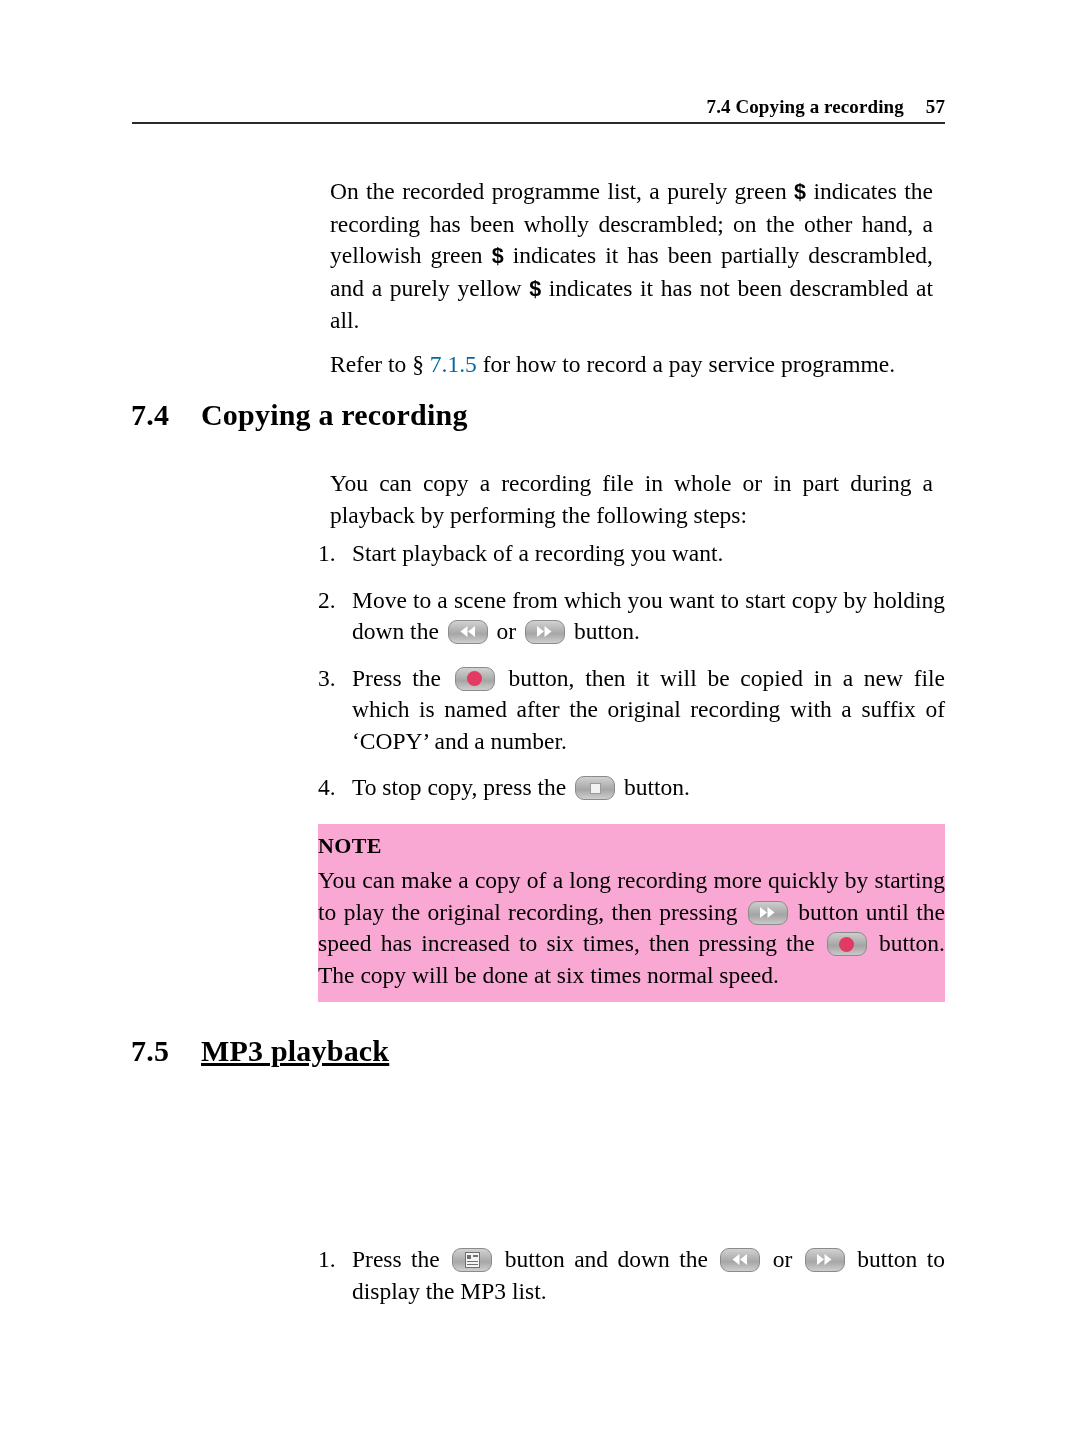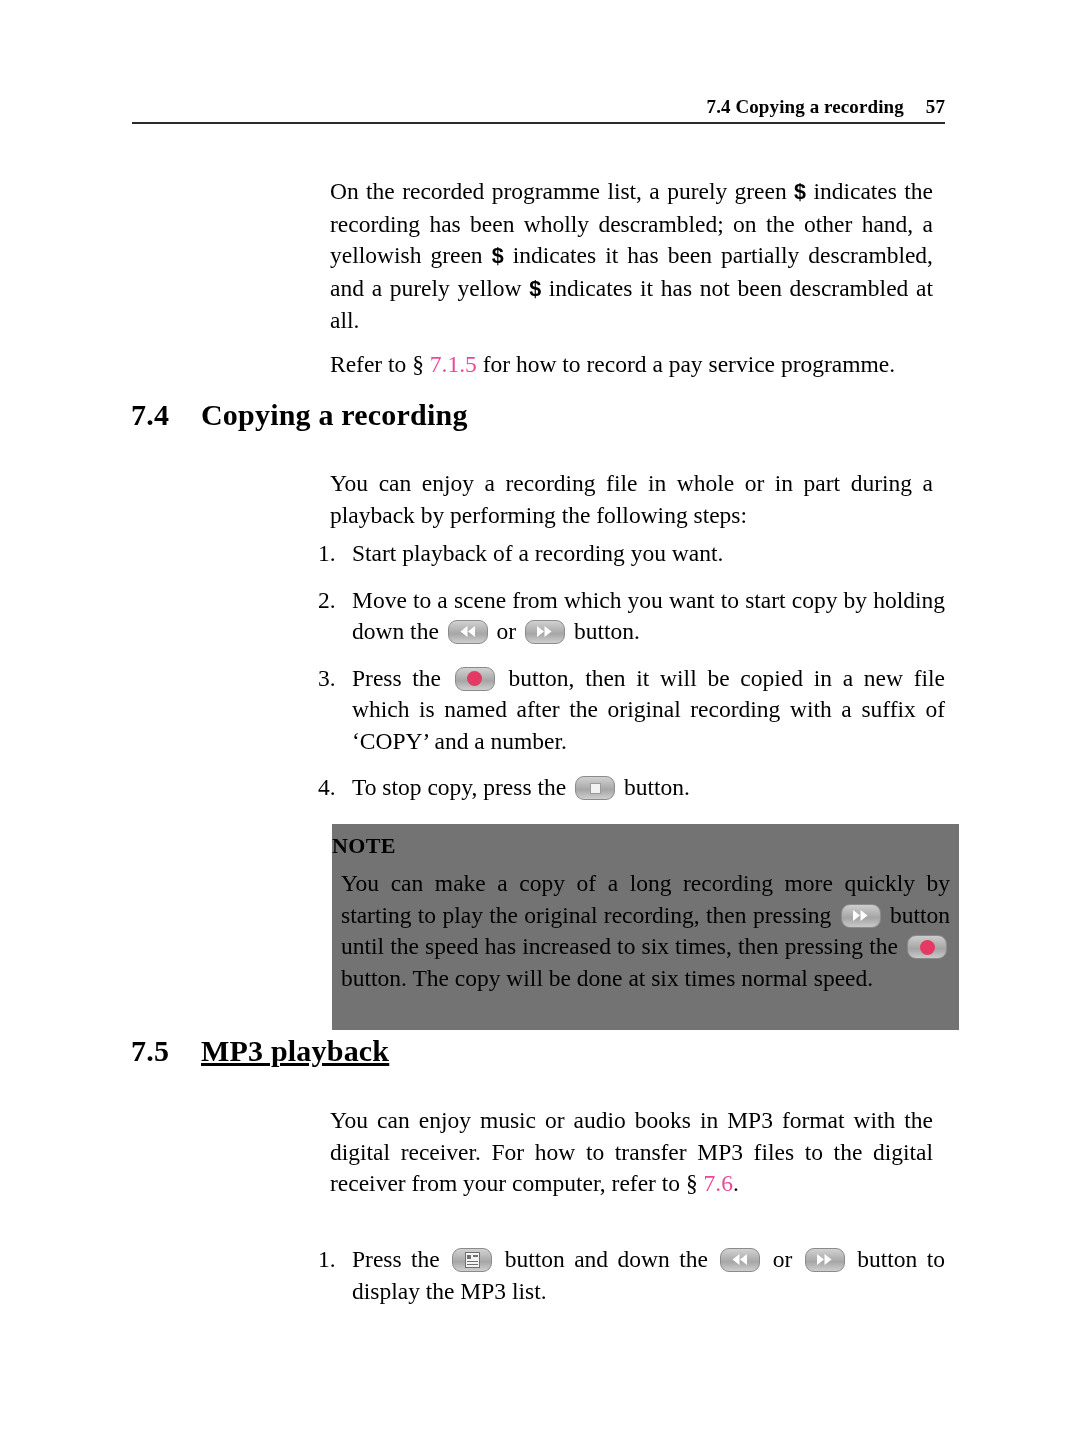--- a/index.html
+++ b/index.html
@@ -60,21 +60,21 @@
   p.para {
     margin: 12px;
     font-size: 23.5px;
     line-height: 31.5px;
     text-align: justify;
     text-justify: inter-word;
   }
   p.para.raggedright { text-align: left; }
   p.para + p.para { margin-top: 9px; }
 
-  .link { color: #ec4899; }
+  .link { color: #0369a1; }
 
   .sym-dollar {
     font-weight: bold;
     font-family: "Liberation Sans", "DejaVu Sans", sans-serif;
     font-size: 21.5px;
   }
 
   
   .heading {
     position: absolute;
@@ -171,34 +171,34 @@
     background: #6f6f6f;
   }
   .key-list i.l1 { left: 1.5px; top: 1.5px; width: 4px; height: 4px; }
   .key-list i.l2 { left: 7px;  top: 2px;   width: 5px; height: 1.6px; }
   .key-list i.l3 { left: 1.5px; top: 7.5px; width: 10.5px; height: 1.6px; }
   .key-list i.l4 { left: 1.5px; top: 10.5px; width: 10.5px; height: 1.6px; }
 
   
   .notebox {
     position: absolute;
-    left: 332px;
+    left: 318px;
     width: 627px;
-    background: #737373;
-    box-sizing: border-box;
-    padding: 9px 0 27px 0;
+    background: #f9a8d4;
+    box-sizing: border-box;
+    padding: 9px 0 11px 0;
   }
   .notebox .note-title {
     font-size: 22px;
     font-weight: bold;
     letter-spacing: 0.4px;
     margin: 0 0 6px 0;
   }
   .notebox p {
-    margin: 9px;
+    margin: 0;
     font-size: 23.5px;
     line-height: 31.5px;
     text-align: justify;
   }
   .notebox .key {
     background: linear-gradient(to bottom, #cdcdcd 0%, #b0b0b0 42%, #a4a4a4 58%, #c9c9c9 100%);
   }
 </style>
 </head>
 <body>
@@ -213,21 +213,21 @@
   <div class="textcol" style="top:164px;">
     <p class="para"><span>On the recorded programme list, a purely green </span><span class="sym-dollar">$</span><span> indicates the recording has been wholly descrambled; on the other hand, a yellowish green </span><span class="sym-dollar">$</span><span> indicates it has been partially descrambled, and a purely yellow </span><span class="sym-dollar">$</span><span> indicates it has not been descrambled at all.</span></p>
     <p class="para raggedright"><span>Refer to § </span><span class="link">7.1.5</span><span> for how to record a pay service programme.</span></p>
   </div>
 
   <div class="heading" style="top:398px;">
     <span class="num">7.4</span><span>Copying a recording</span>
   </div>
 
   <div class="textcol" style="top:456px;">
-    <p class="para">You can enjoy a recording file in whole or in part during a playback by performing the following steps:</p>
+    <p class="para">You can copy a recording file in whole or in part during a playback by performing the following steps:</p>
   </div>
 
   <div class="textcol" style="top:538px;">
     <ol class="steps">
 
       <li class="ragged">
         <span class="marker">1.</span>
         <span class="steptext"><span>Start playback of a recording you want.</span></span>
       </li>
 
@@ -260,21 +260,20 @@
             <polygon points="11,5 11,16 18,10.5" fill="#ffffff"></polygon>
             <polygon points="18.5,5 18.5,16 25.5,10.5" fill="#ffffff"></polygon>
           </svg></span><span> button until the speed has increased to six times, then pressing the </span><span class="key"><span class="key-dot"></span></span><span> button. The copy will be done at six times normal speed.</span></p>
   </div>
 
   <div class="heading" style="top:1034px;text-decoration:underline;">
     <span class="num">7.5</span><span>MP3 playback</span>
   </div>
 
   <div class="textcol" style="top:1093px;">
-    <p class="para"><span>You can enjoy music or audio books in MP3 format with the digital receiver. For how to transfer MP3 files to the digital receiver from your computer, refer to § </span><span class="link">7.6</span><span>.</span></p>
   </div>
 
   <div class="textcol" style="top:1244px;">
     <ol class="steps">
       <li>
         <span class="marker">1.</span>
         <span class="steptext"><span>Press the </span><span class="key"><span class="key-list">
                 <i class="l1"></i>
                 <i class="l2"></i>
                 <i class="l3"></i>

